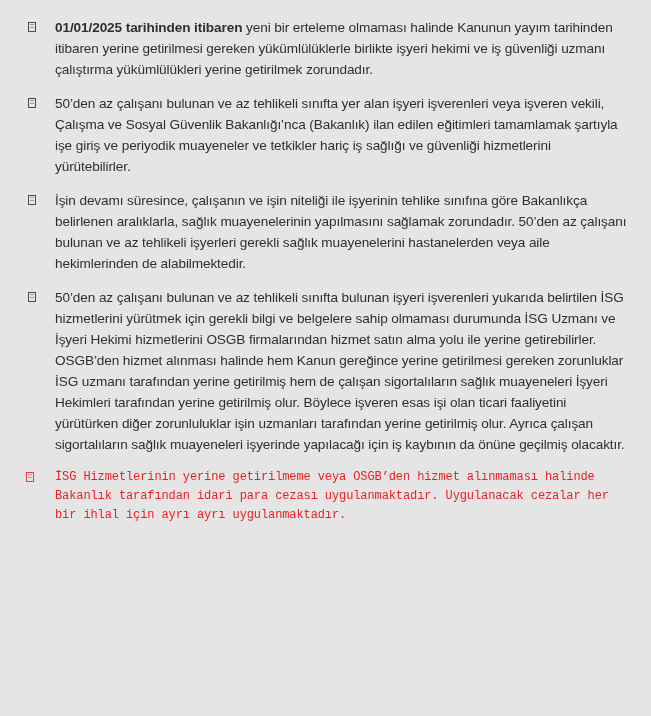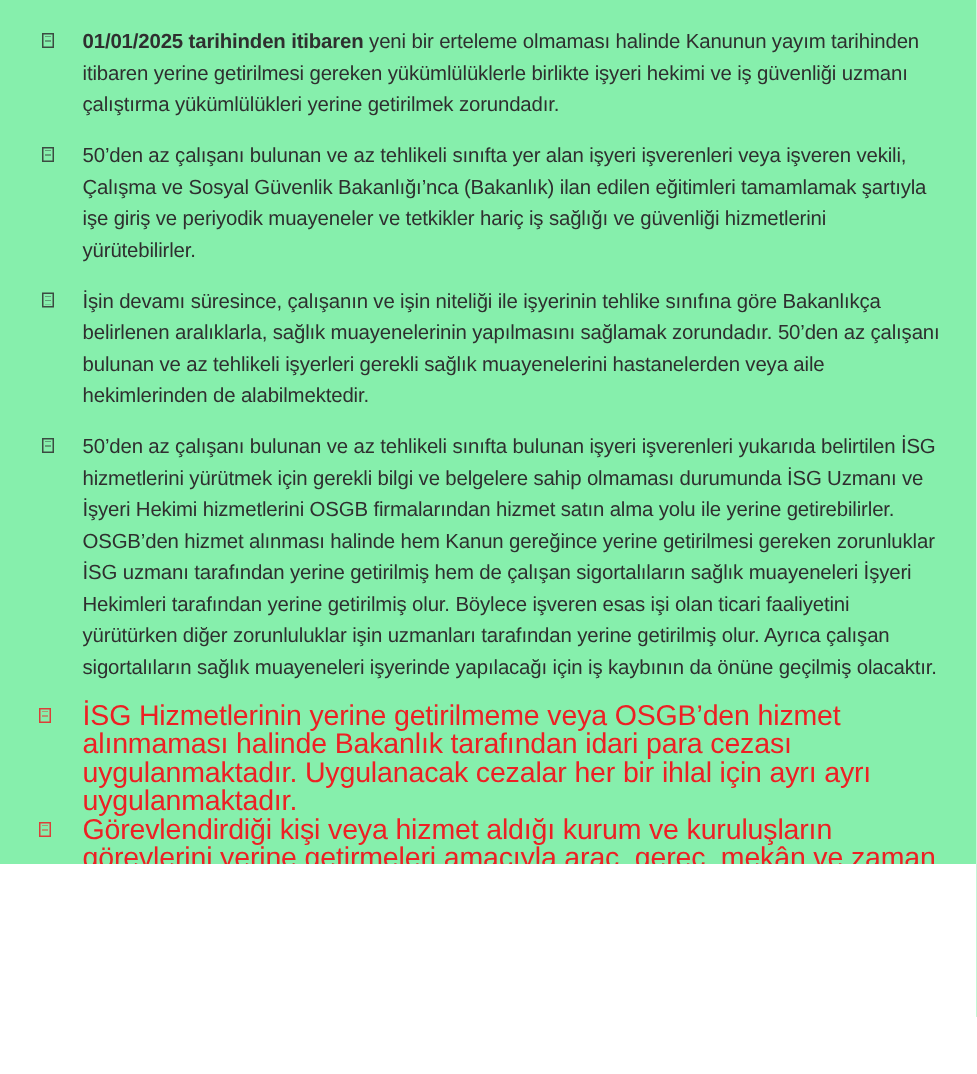--- a/index.html
+++ b/index.html
@@ -1,19 +1,19 @@
 <!DOCTYPE html>
 <html lang="tr"><head>
 <meta charset="utf-8">
 <style>
   html,body{margin:0;padding:0;background:#ffffff;}
   .page{
     width:651px;
-    height:576px;
-    background:#86efac;
+    height:716px;
+    background:#e5e5e5;
     box-sizing:border-box;
     padding:17px 24px 0 26px;
     font-family:"Liberation Sans","DejaVu Sans",sans-serif;
     overflow:hidden;
   }
   ul.blist{
     list-style:none;
     margin:0;
     padding:0;
   }
@@ -48,24 +48,25 @@
     line-height:21px;
     letter-spacing:-0.1px;
   }
   .main-section li{
     margin-bottom:13px;
   }
   .main-section .txt{max-width:575px;}
   .lead-bold{font-weight:700;}
   .penalty-section{
     color:#ed2024;
-    font-size:19px;
+    font-size:12px;
     line-height:19px;
     letter-spacing:-0.1px;
     margin-top:27px;
+    font-family:Liberation Mono, monospace;
   }
   .penalty-section li{margin-bottom:0;}
   .penalty-section .tofu{margin-top:4px;margin-left:0;margin-right:21px;}
   .penalty-section .txt{max-width:578px;}
 </style>
 </head>
 <body>
 
 <div class="page">
 
@@ -86,19 +87,15 @@
       <span class="tofu"></span>
       <span class="txt">50’den az çalışanı bulunan ve az tehlikeli sınıfta bulunan işyeri işverenleri yukarıda belirtilen İSG hizmetlerini yürütmek için gerekli bilgi ve belgelere sahip olmaması durumunda İSG Uzmanı ve İşyeri Hekimi hizmetlerini OSGB firmalarından hizmet satın alma yolu ile yerine getirebilirler. OSGB’den hizmet alınması halinde hem Kanun gereğince yerine getirilmesi gereken zorunluklar İSG uzmanı tarafından yerine getirilmiş hem de çalışan sigortalıların sağlık muayeneleri İşyeri Hekimleri tarafından yerine getirilmiş olur. Böylece işveren esas işi olan ticari faaliyetini yürütürken diğer zorunluluklar işin uzmanları tarafından yerine getirilmiş olur. Ayrıca çalışan sigortalıların sağlık muayeneleri işyerinde yapılacağı için iş kaybının da önüne geçilmiş olacaktır.</span>
     </li>
   </ul>
 
   <ul class="blist penalty-section">
     <li>
       <span class="tofu"></span>
       <span class="txt">İSG Hizmetlerinin yerine getirilmeme veya OSGB’den hizmet alınmaması halinde Bakanlık tarafından idari para cezası uygulanmaktadır. Uygulanacak cezalar her bir ihlal için ayrı ayrı uygulanmaktadır.</span>
     </li>
-    <li>
-      <span class="tofu"></span>
-      <span class="txt">Görevlendirdiği kişi veya hizmet aldığı kurum ve kuruluşların görevlerini yerine getirmeleri amacıyla araç, gereç, mekân ve zaman gibi bütün ihtiyaçlarını karşılamayan işverenlere, 132.994,00 TL tutarında,</span>
-    </li>
   </ul>
 
 </div>
 
 </body></html>

